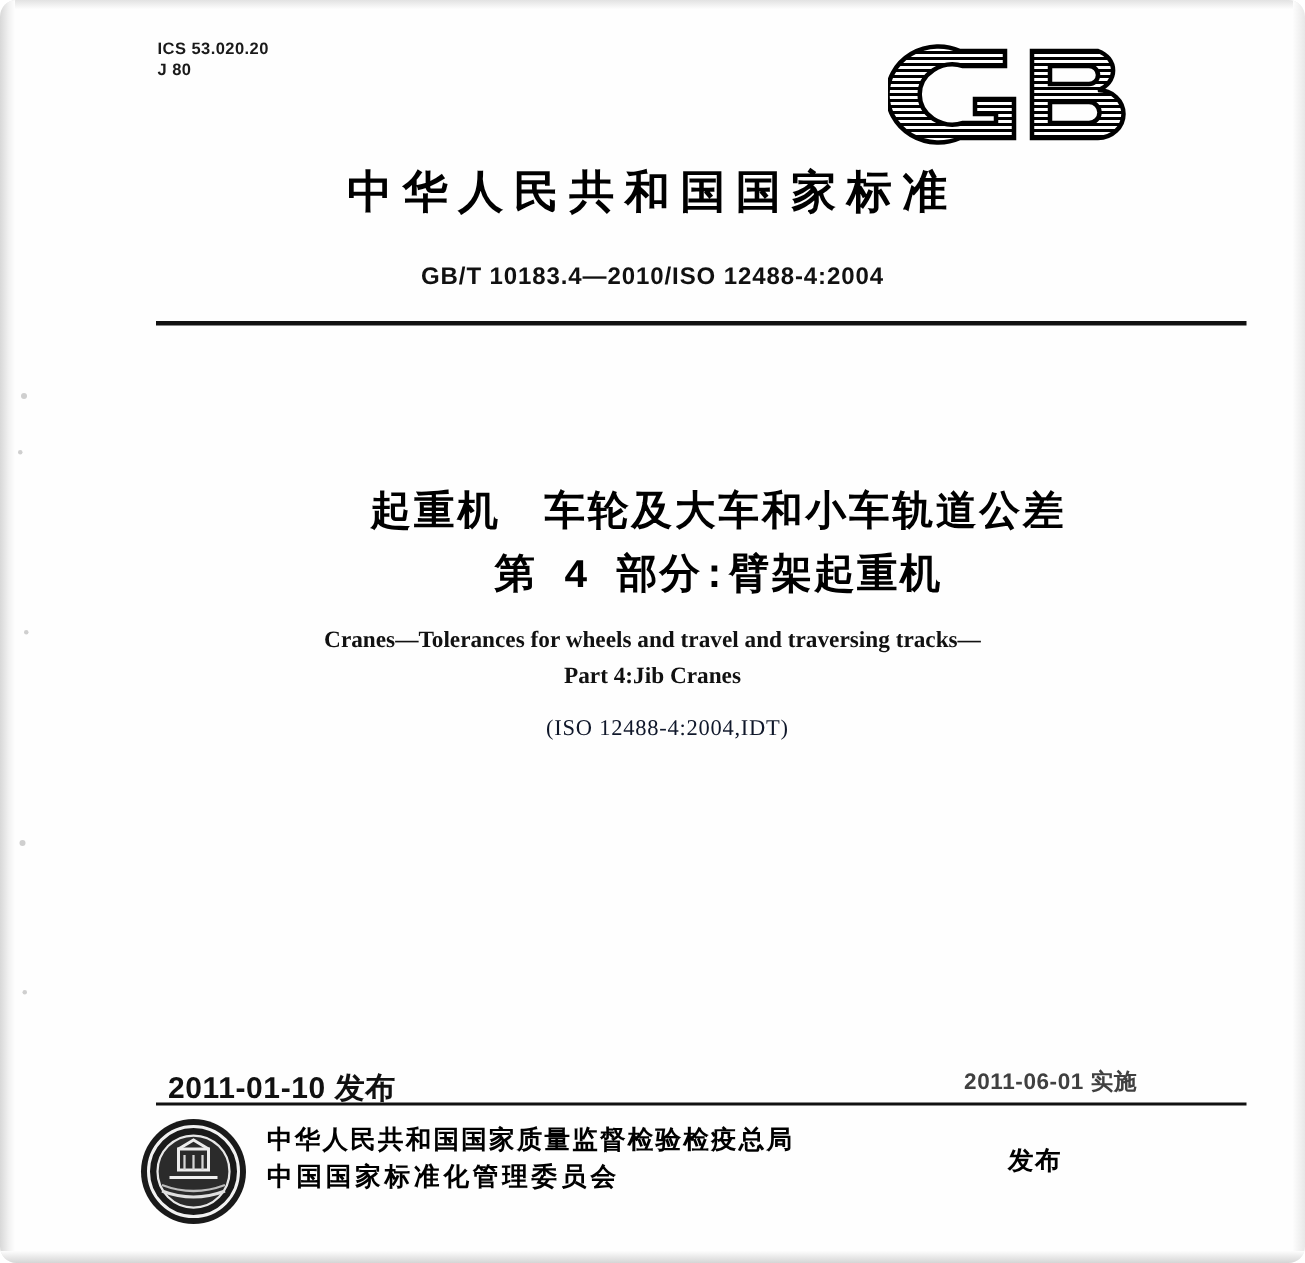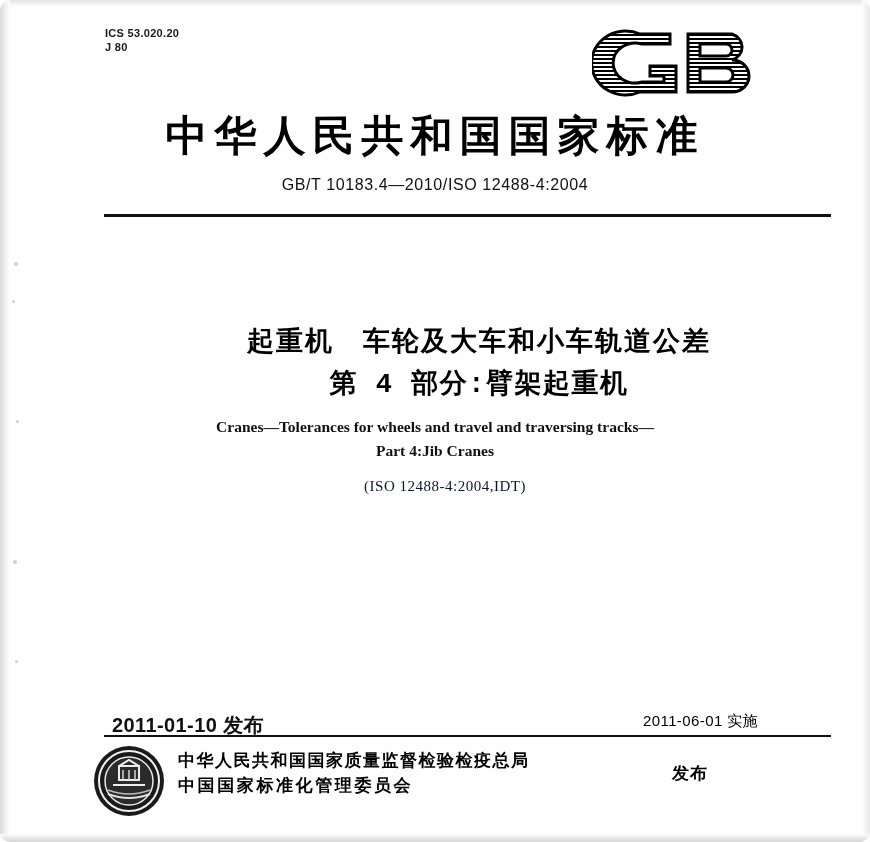--- a/index.html
+++ b/index.html
@@ -65,36 +65,36 @@
   }
   .gb-logo svg { display: block; }
 
   .national-title {
     position: absolute;
     left: 0;
     top: 108px;
     width: 870px;
     text-align: center;
     font-family: "DejaVu Sans", sans-serif;
-    font-size: 42px;
+    font-size: 30px;
     font-weight: bold;
     letter-spacing: 7px;
     color: #000;
     white-space: nowrap;
   }
 
   .std-number {
     position: absolute;
     left: 0;
     top: 176px;
     width: 870px;
     text-align: center;
     font-family: "Liberation Sans", sans-serif;
     font-size: 16px;
-    font-weight: normal;
+    font-weight: bold;
     letter-spacing: 0.6px;
     color: #111;
   }
 
   .rule-top {
     position: absolute;
     left: 104px;
     top: 214px;
     width: 727px;
     height: 3px;
@@ -160,22 +160,22 @@
     font-weight: bold;
     color: #111;
     letter-spacing: 0.4px;
   }
   .date-effective {
     position: absolute;
     right: 112px;
     top: 712px;
     font-family: "Liberation Sans", sans-serif;
     font-size: 15px;
-    font-weight: normal;
-    color: #000000;
+    font-weight: bold;
+    color: #404040;
     letter-spacing: 0.4px;
   }
 
   
   .emblem {
     position: absolute;
     left: 92px;
     top: 744px;
     width: 74px;
     height: 74px;

